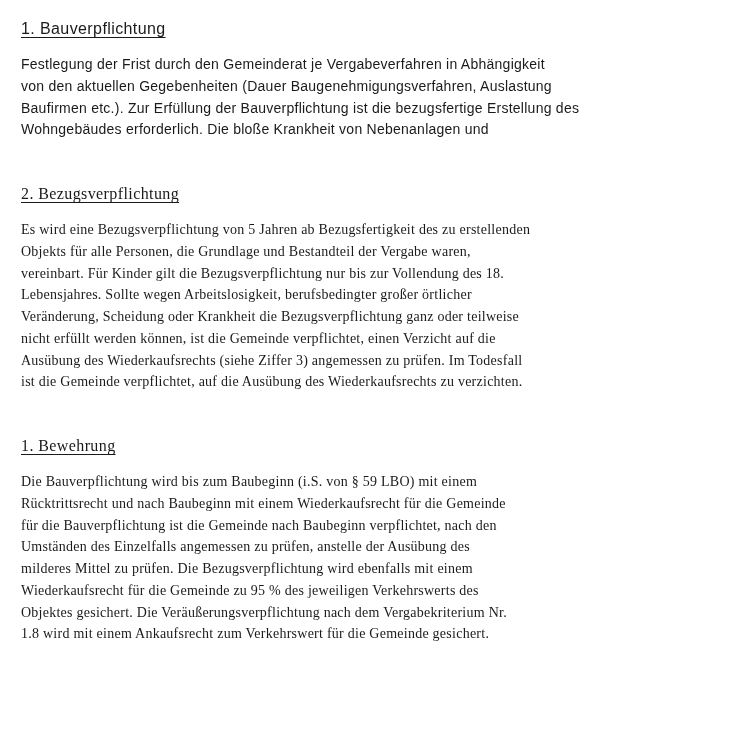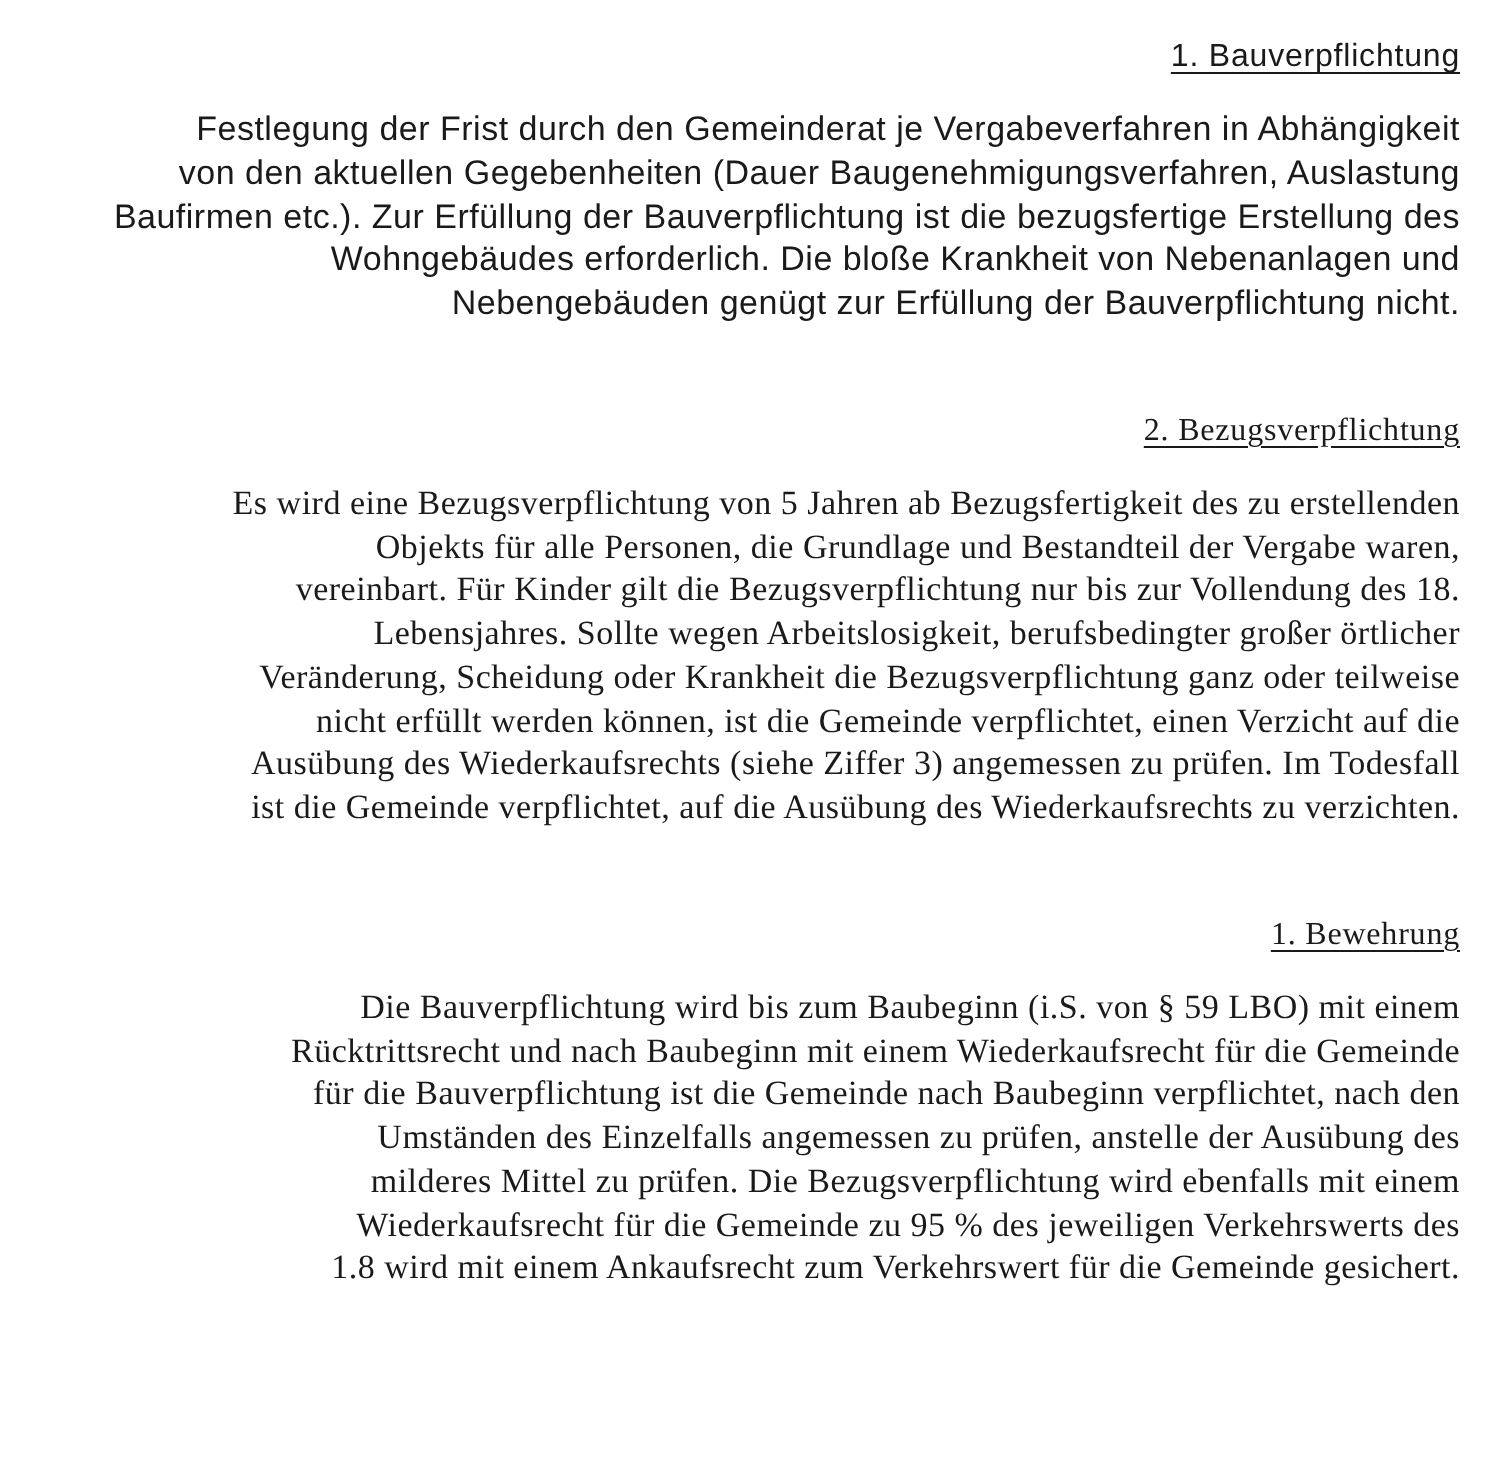--- a/index.html
+++ b/index.html
@@ -11,57 +11,55 @@
   }
   body {
     font-family: "Liberation Sans", "DejaVu Sans", sans-serif;
     color: #1a1a1a;
   }
   .page {
     width: 756px;
     height: 735px;
     padding: 18px 26px 17px 21px;
     background: #ffffff;
-    text-align: right;
   }
   .section { margin: 0; }
   .section + .section { margin-top: 42px; font-family: Liberation Serif, serif; }
   .section-heading {
     font-size: 16px;
     font-weight: 400;
     letter-spacing: 0.4px;
     text-decoration: underline;
     text-underline-offset: 3px;
     line-height: 22px;
     margin-bottom: 14px;
     color: #1a1a1a;
     white-space: nowrap;
   }
   .paragraph { }
   .paragraph-line {
-    font-size: 17px;
+    font-size: 14px;
     letter-spacing: 0.25px;
     line-height: 21.75px;
     height: 21.75px;
     white-space: nowrap;
     color: #1a1a1a;
   }
 </style>
 </head>
 <body>
 
 <div class="page">
     <div class="section">
       <div class="section-heading">1. Bauverpflichtung</div>
       <div class="paragraph">
         <div class="paragraph-line">Festlegung der Frist durch den Gemeinderat je Vergabeverfahren in Abhängigkeit</div>
         <div class="paragraph-line">von den aktuellen Gegebenheiten (Dauer Baugenehmigungsverfahren, Auslastung</div>
         <div class="paragraph-line">Baufirmen etc.). Zur Erfüllung der Bauverpflichtung ist die bezugsfertige Erstellung des</div>
         <div class="paragraph-line">Wohngebäudes erforderlich. Die bloße Krankheit von Nebenanlagen und</div>
-        <div class="paragraph-line">Nebengebäuden genügt zur Erfüllung der Bauverpflichtung nicht.</div>
       </div>
     </div>
     <div class="section">
       <div class="section-heading">2. Bezugsverpflichtung</div>
       <div class="paragraph">
         <div class="paragraph-line">Es wird eine Bezugsverpflichtung von 5 Jahren ab Bezugsfertigkeit des zu erstellenden</div>
         <div class="paragraph-line">Objekts für alle Personen, die Grundlage und Bestandteil der Vergabe waren,</div>
         <div class="paragraph-line">vereinbart. Für Kinder gilt die Bezugsverpflichtung nur bis zur Vollendung des 18.</div>
         <div class="paragraph-line">Lebensjahres. Sollte wegen Arbeitslosigkeit, berufsbedingter großer örtlicher</div>
         <div class="paragraph-line">Veränderung, Scheidung oder Krankheit die Bezugsverpflichtung ganz oder teilweise</div>
@@ -72,16 +70,17 @@
     </div>
     <div class="section">
       <div class="section-heading">1. Bewehrung</div>
       <div class="paragraph">
         <div class="paragraph-line">Die Bauverpflichtung wird bis zum Baubeginn (i.S. von § 59 LBO) mit einem</div>
         <div class="paragraph-line">Rücktrittsrecht und nach Baubeginn mit einem Wiederkaufsrecht für die Gemeinde</div>
         <div class="paragraph-line">für die Bauverpflichtung ist die Gemeinde nach Baubeginn verpflichtet, nach den</div>
         <div class="paragraph-line">Umständen des Einzelfalls angemessen zu prüfen, anstelle der Ausübung des</div>
         <div class="paragraph-line">milderes Mittel zu prüfen. Die Bezugsverpflichtung wird ebenfalls mit einem</div>
         <div class="paragraph-line">Wiederkaufsrecht für die Gemeinde zu 95 % des jeweiligen Verkehrswerts des</div>
+        <div class="paragraph-line">Objektes gesichert. Die Veräußerungsverpflichtung nach dem Vergabekriterium Nr.</div>
         <div class="paragraph-line">1.8 wird mit einem Ankaufsrecht zum Verkehrswert für die Gemeinde gesichert.</div>
       </div>
     </div>
   </div>
 
 </body></html>

